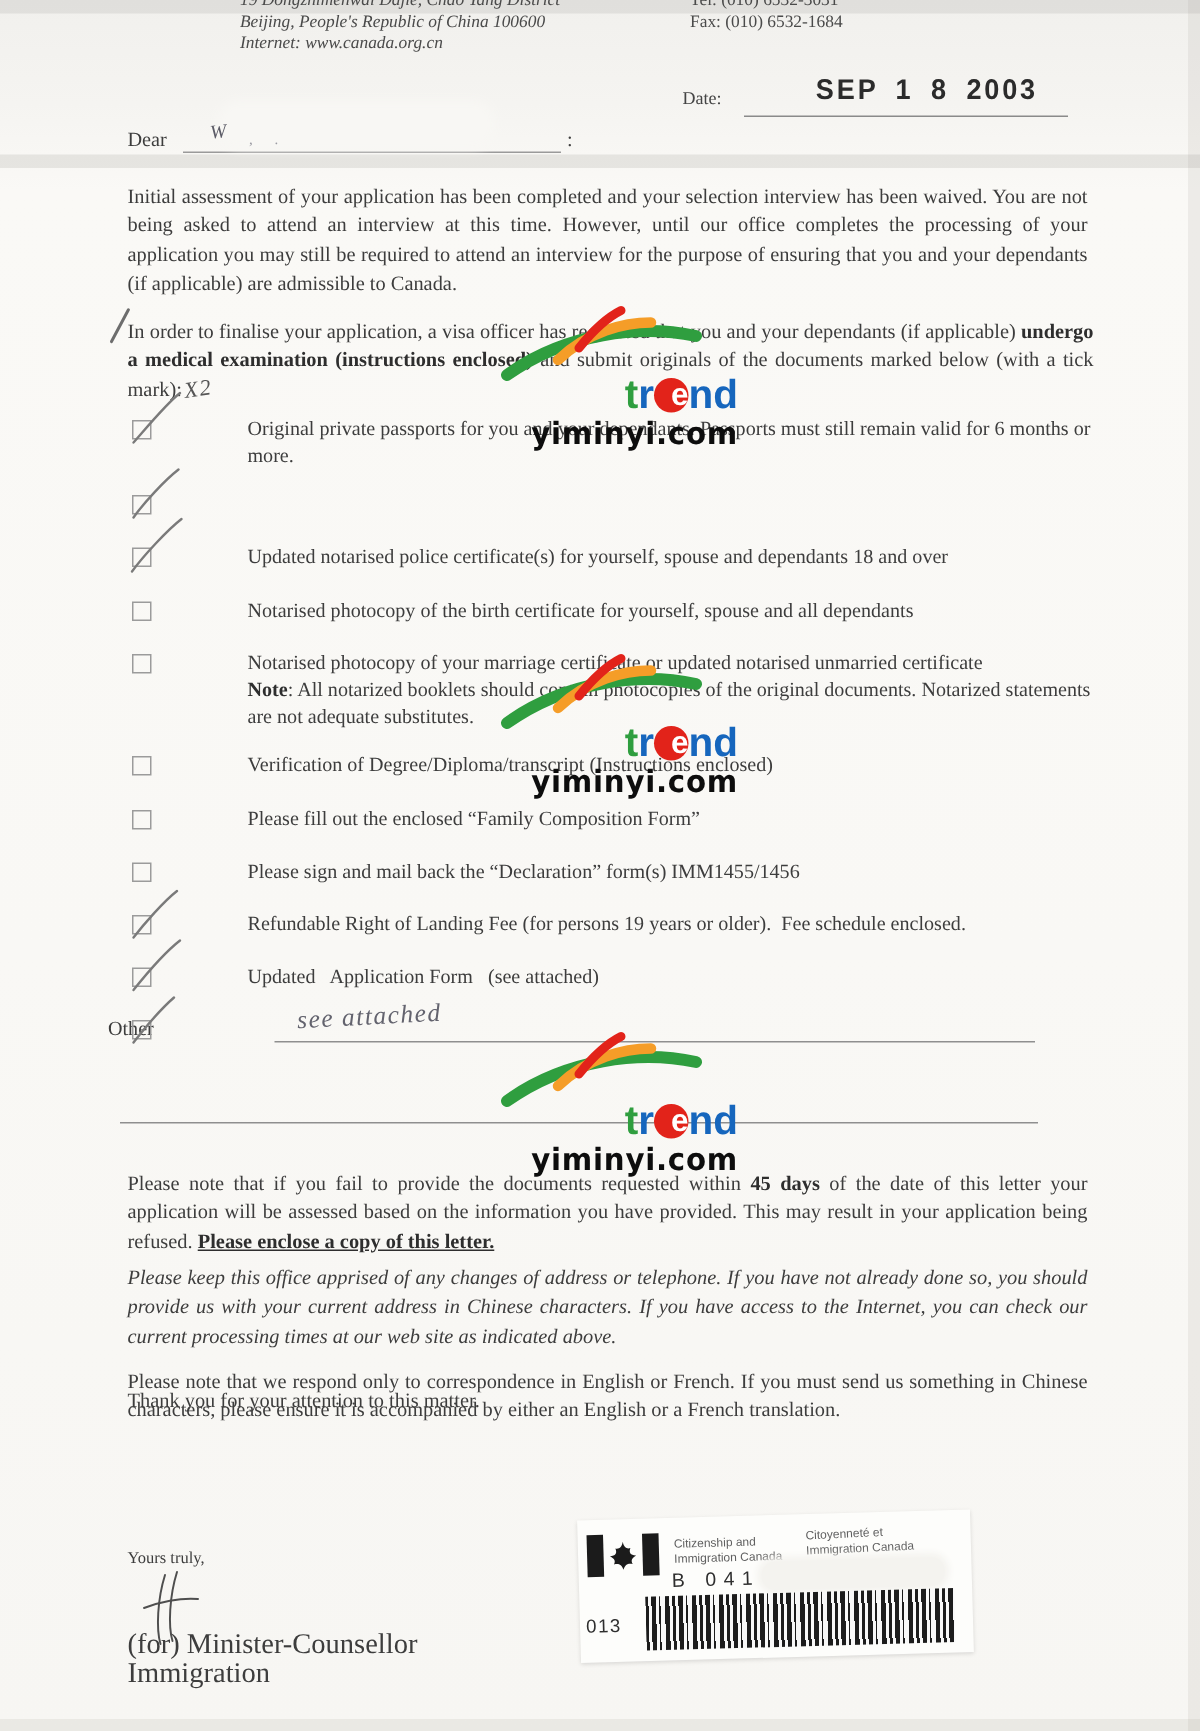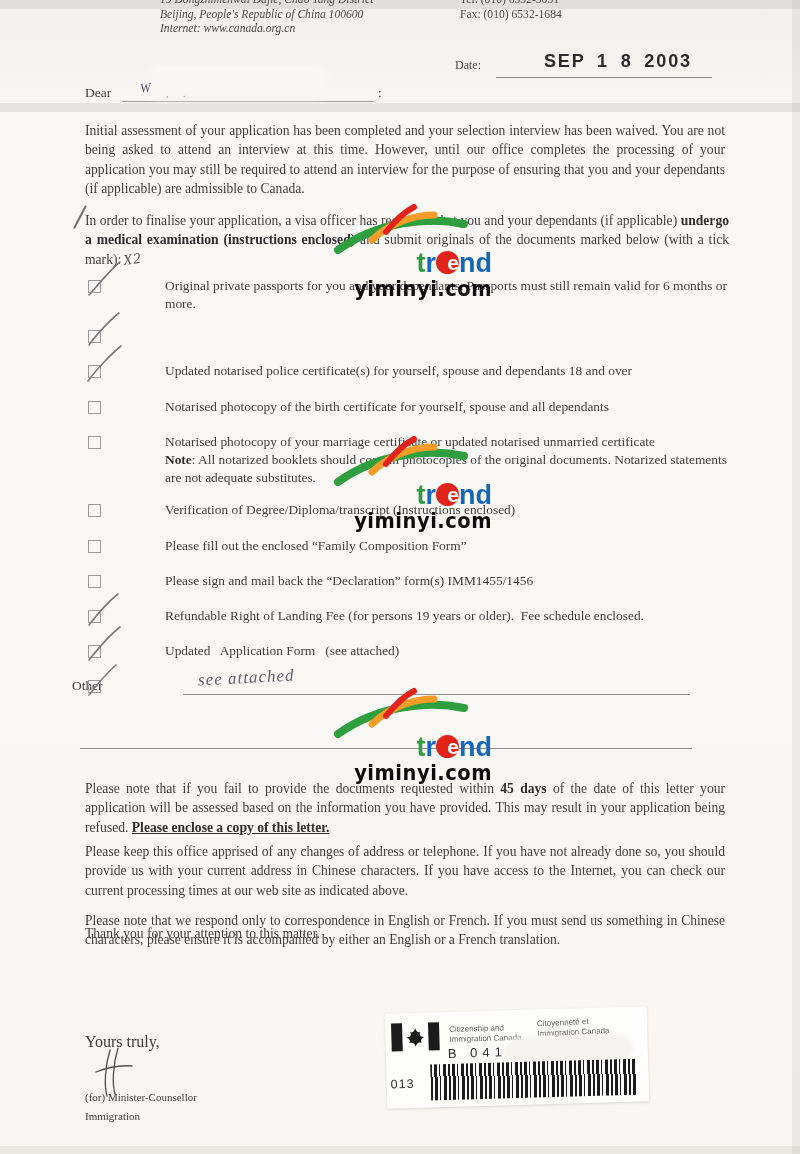--- a/index.html
+++ b/index.html
@@ -39,21 +39,21 @@
   .whiteout{position:absolute;background:#f8f7f4;box-shadow:0 0 7px 5px #f8f7f4;border-radius:10px;z-index:20;}
   .wo-name{left:150px;top:72px;width:175px;height:22px;}
   .hand-initial{position:absolute;left:140px;top:80px;z-index:21;font-style:italic;color:#5b5b66;font-size:13px;transform:rotate(-6deg);}
   .faint-marks{position:absolute;left:166px;top:88px;z-index:21;color:#9b9ba2;font-size:10px;letter-spacing:6px;}
 
   
   .para{position:absolute;left:85px;width:640px;font-size:13.6px;line-height:19.3px;text-align:justify;color:#3d3d3d;z-index:10;}
   .p1{top:121px;}
   .p2{top:211px;width:644px;}
   .p3{top:779px;}
-  .p4{top:842px;}
+  .p4{top:842px;font-style:italic;}
   .p5{top:911px;}
   .p6{top:924px;width:420px;text-align:left;}
   .bold{font-weight:bold;color:#2e2e2e;}
   .bold-underline{font-weight:bold;color:#2e2e2e;text-decoration:underline;}
   .hand-x2{font-style:italic;color:#555;font-size:15px;letter-spacing:1px;display:inline-block;transform:rotate(-8deg);margin-left:2px;}
   .pen-slash{position:absolute;left:79px;top:204px;width:1.5px;height:26px;background:#6d6d6d;transform:rotate(28deg);z-index:11;border-radius:2px;}
 
   
   .checklist{position:absolute;left:0;top:277px;width:800px;z-index:10;}
   .cl-row{position:relative;padding-left:165px;padding-right:55px;margin-bottom:17px;min-height:18px;font-size:13.4px;line-height:18.2px;}
@@ -61,24 +61,24 @@
   .cl-text{white-space:pre-wrap;}
   .cbox{position:absolute;left:88px;top:3px;width:11px;height:11px;border:1px solid #9b9b9b;background:transparent;}
   .tick{position:absolute;left:82px;top:-18px;width:42px;height:40px;overflow:visible;z-index:12;}
   .tick path{stroke:#7a7a7a;stroke-width:1.6;fill:none;stroke-linecap:round;}
   .other-row{padding-left:72px;}
   .other-line{position:absolute;left:183px;top:17px;width:507px;height:1px;background:#8f8f8f;}
   .hand-attached{position:absolute;left:198px;top:-8px;font-style:italic;color:#63636e;font-size:17px;letter-spacing:1px;transform:rotate(-3deg);}
   .blank-underline{position:absolute;left:80px;top:748px;width:612px;height:1px;background:#8f8f8f;z-index:10;}
 
   
-  .valediction{position:absolute;left:85px;top:1033px;font-size:16px;z-index:10;}
+  .valediction{position:absolute;left:85px;top:1033px;font-size:11px;z-index:10;}
   .sig{position:absolute;left:88px;top:1044px;width:56px;height:54px;overflow:visible;z-index:11;}
   .sig path{stroke:#4e4e4e;stroke-width:1.3;fill:none;stroke-linecap:round;}
-  .signer{position:absolute;left:85px;top:1088px;font-size:11px;line-height:18.5px;z-index:10;}
+  .signer{position:absolute;left:85px;top:1088px;font-size:19px;line-height:18.5px;z-index:10;}
 
   
   .bc-label{
     position:absolute;left:386px;top:1010px;width:262px;height:95px;z-index:15;
     background:#fdfdfb;transform:rotate(-1.6deg);box-shadow:0 1px 3px rgba(0,0,0,0.13);
   }
   .flag{position:absolute;left:6px;top:10px;width:50px;height:28px;}
   .flag .bar{position:absolute;top:0;width:11px;height:28px;background:#1b1b1b;}
   .flag .bar.l{left:0;} .flag .bar.r{left:37px;}
   .flag svg{position:absolute;left:13px;top:5px;}

